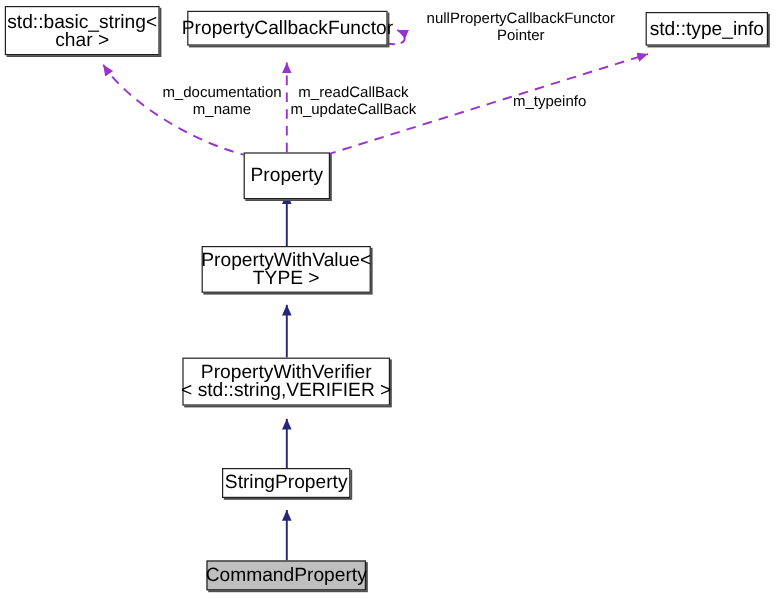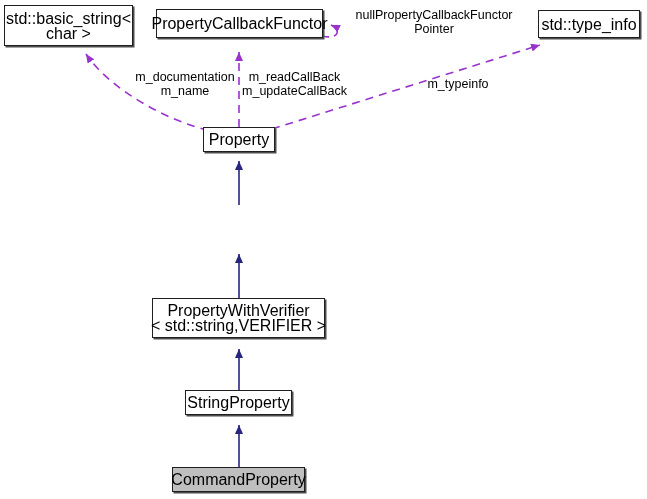--- a/index.html
+++ b/index.html
@@ -94,24 +94,28 @@
   </div>
 
   <div class="node" style="left:156px; top:9px; width:167px; height:29px;">
     <span class="node-label">PropertyCallbackFunctor</span>
   </div>
 
   <div class="node" style="left:538px; top:10px; width:102px; height:28px;">
     <span class="node-label">std::type_info</span>
   </div>
 
-  <div class="node" style="left:203px; top:127px; width:72px; height:25px;">
+  <div class="node" style="left:203px; top:127px; width:72px; height:39px;">
     <span class="node-label">Property</span>
   </div>
 
+  <div class="node" style="left:168px; top:205px; width:141px; height:39px;">
+    <span class="node-label">PropertyWithValue&lt;
+TYPE &gt;</span>
+  </div>
 
   <div class="node" style="left:152px; top:298px; width:173px; height:40px;align-items:center;">
     <span class="node-label">PropertyWithVerifier
 &lt; std::string,VERIFIER &gt;</span>
   </div>
 
   <div class="node" style="left:185px; top:390px; width:107px; height:25px;">
     <span class="node-label">StringProperty</span>
   </div>
 

